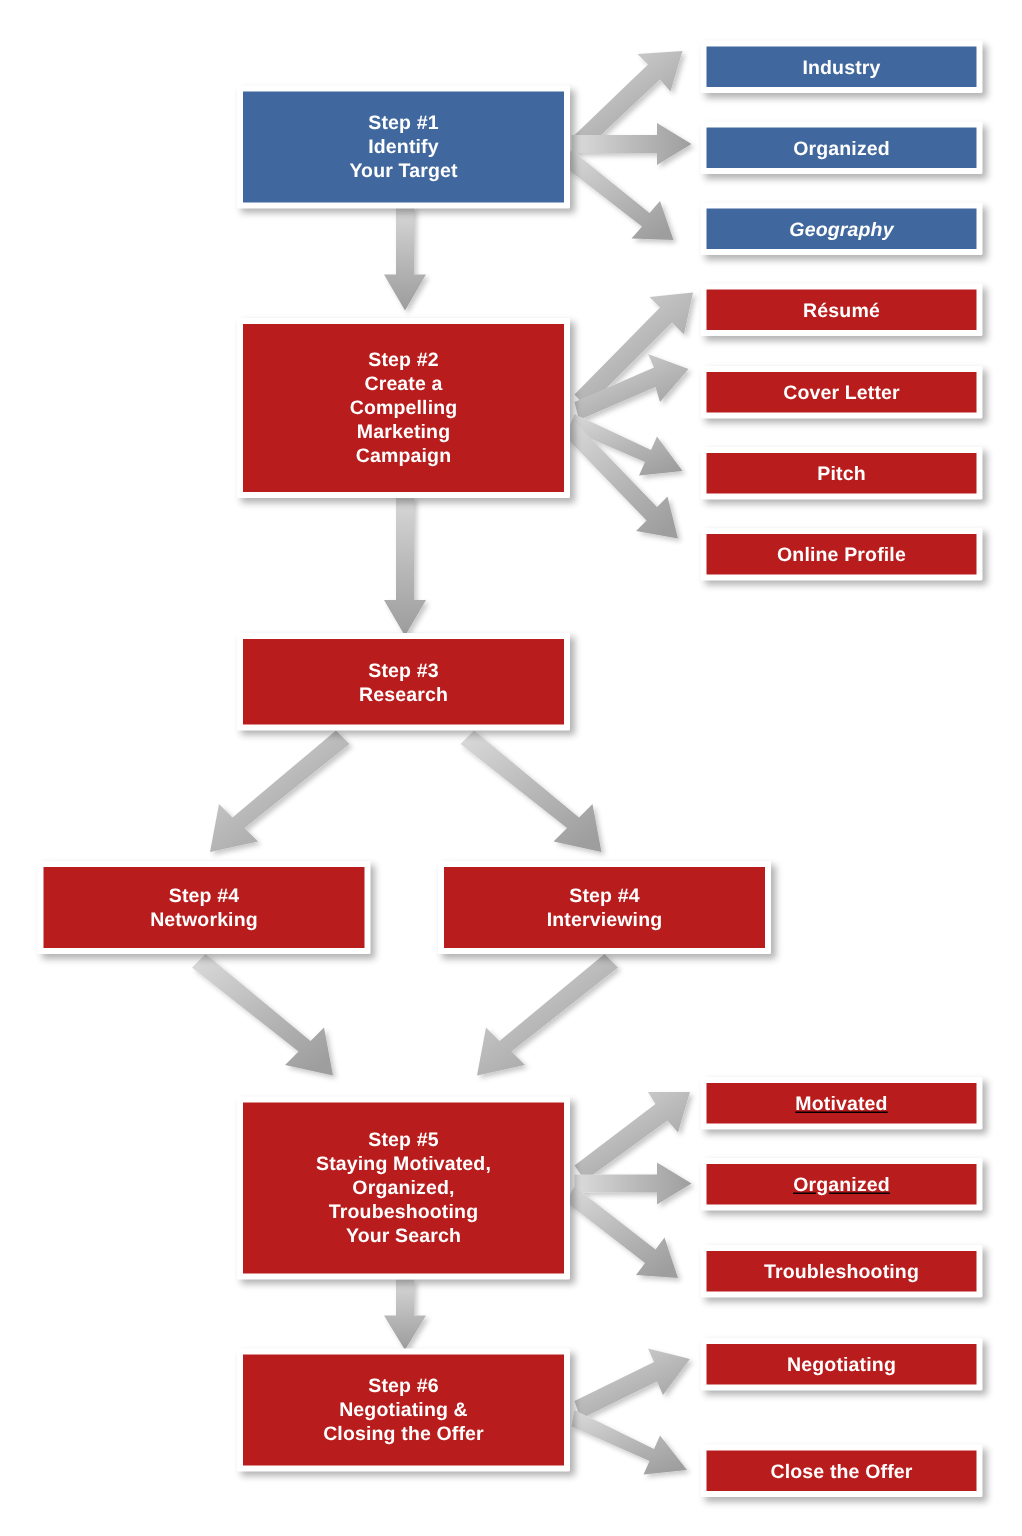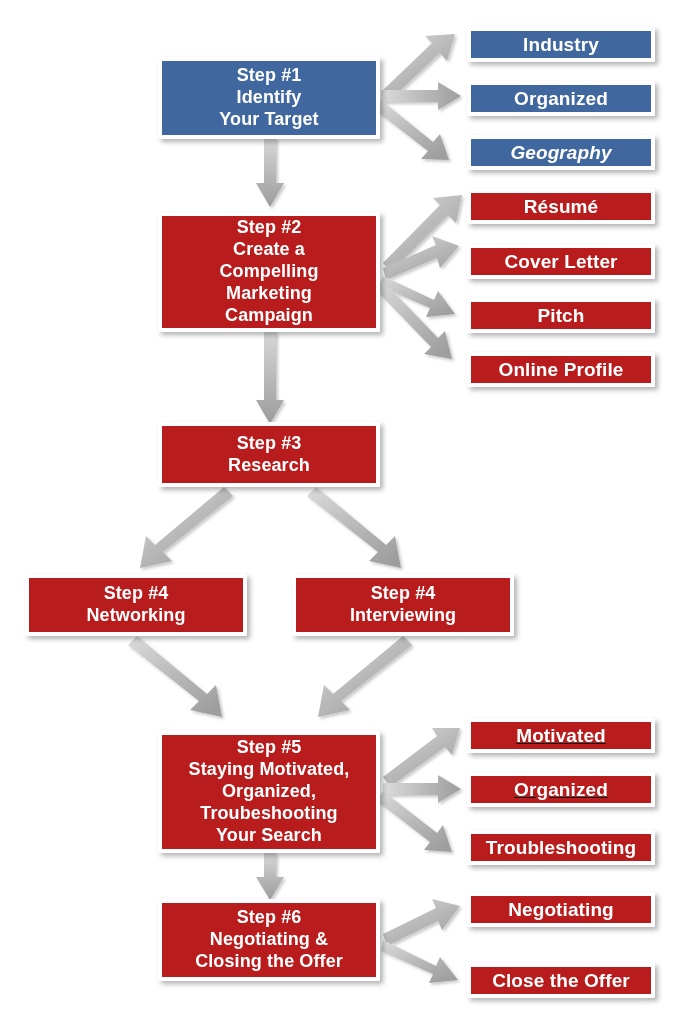--- a/index.html
+++ b/index.html
@@ -42,22 +42,22 @@
     justify-content: center;
     text-align: center;
     color: #ffffff;
     font-weight: bold;
     line-height: 1.22;
     letter-spacing: 0.1px;
   }
   .node.green .fill { background: #b91c1c; }
   .node.blue  .fill { background: #41689E; }
 
-  .step-node .fill { font-size: 18px; }
-  .leaf-node .fill { font-size: 19px; }
+  .step-node .fill { font-size: 13px; }
+  .leaf-node .fill { font-size: 13px; }
 </style>
 </head>
 <body>
 
 <div id="canvas">
 
   <svg id="arrow-layer" viewBox="0 0 681 1024" width="681" height="1024">
     <defs>
       <linearGradient id="gv" x1="0" y1="0" x2="0" y2="1">
         <stop offset="0%" stop-color="#D8D8D8"></stop>

